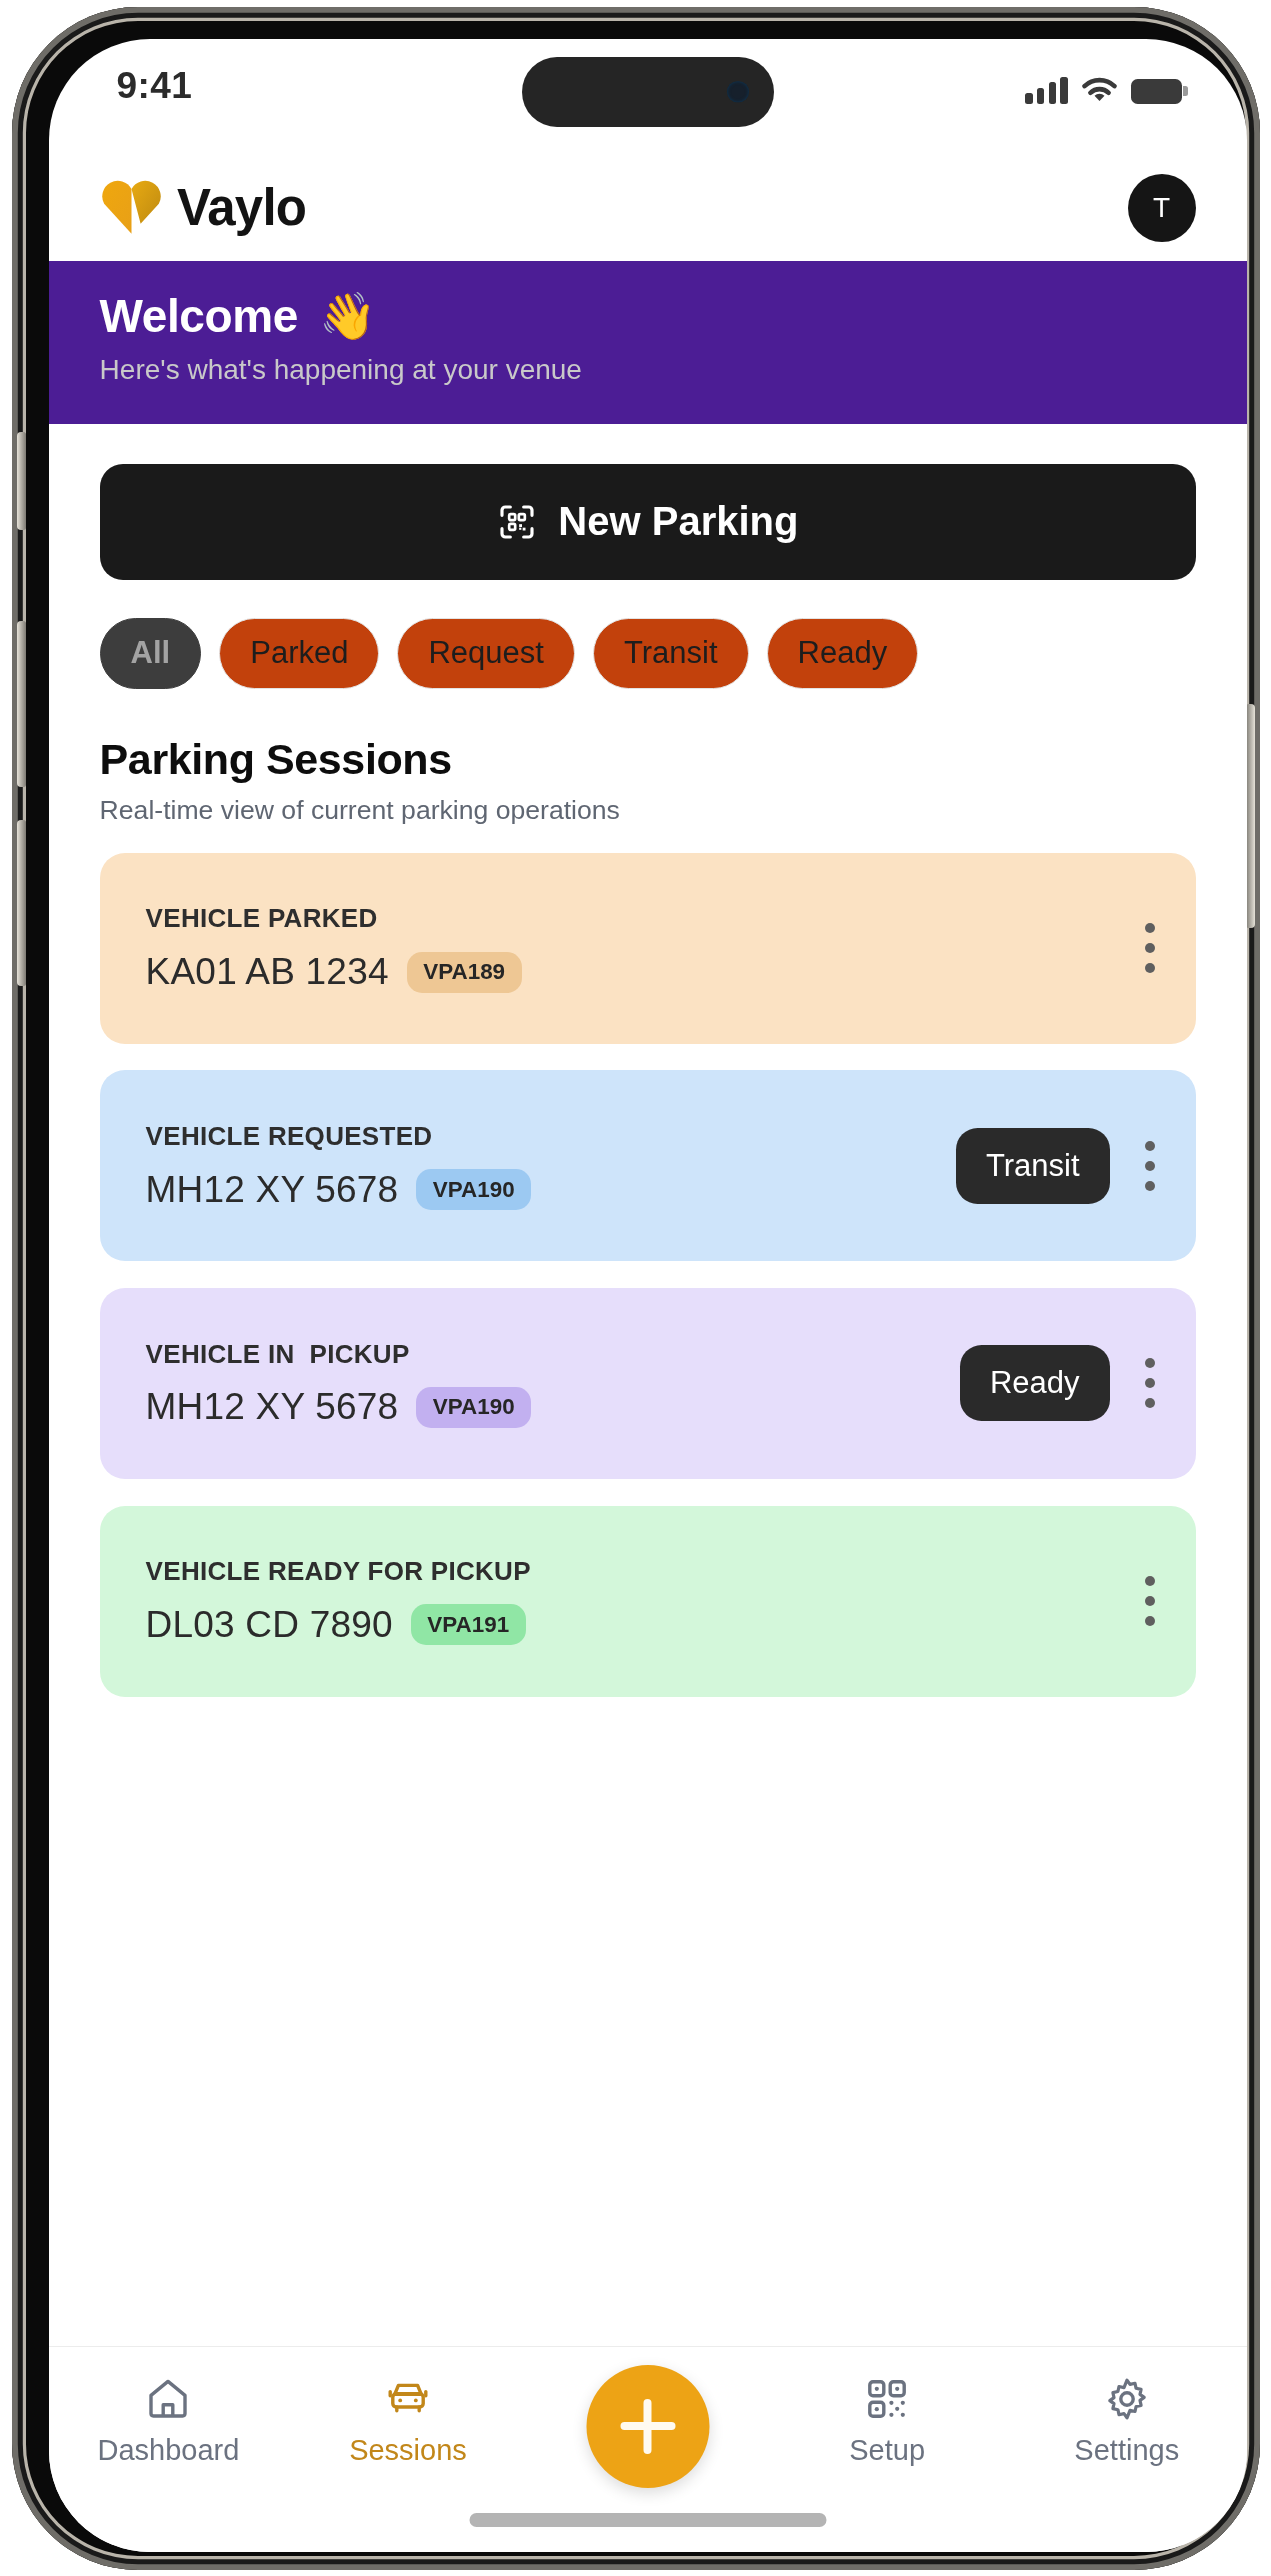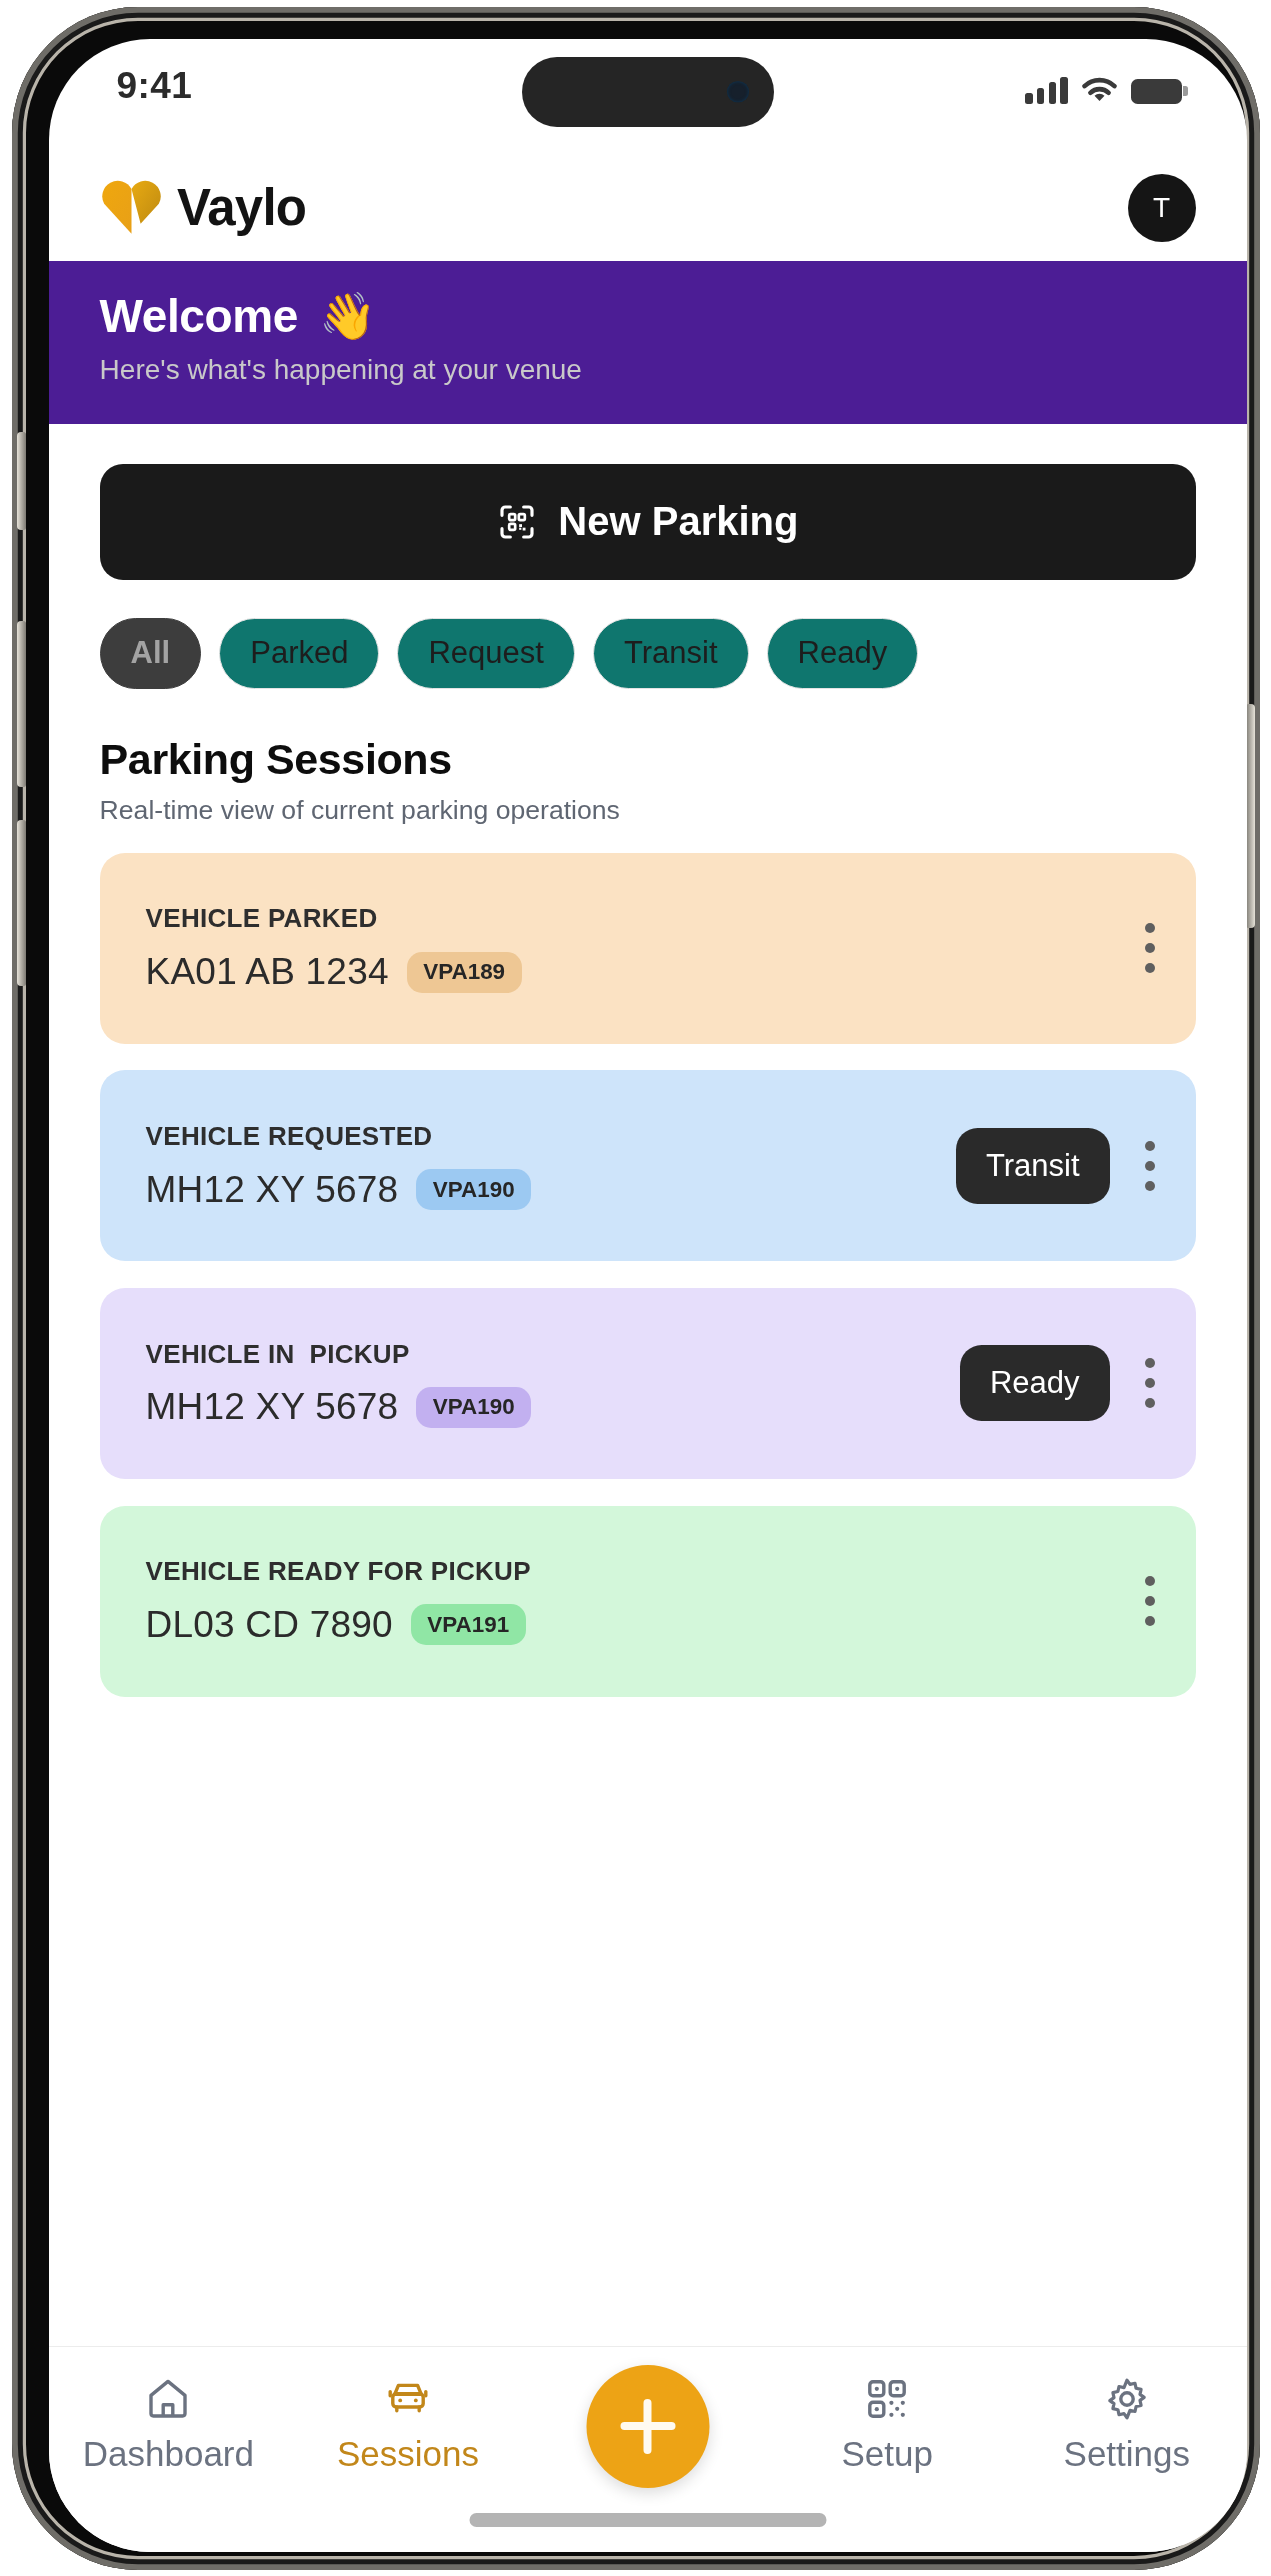--- a/index.html
+++ b/index.html
@@ -201,21 +201,21 @@
   .chips {
     margin-top: 38px;
     display: flex;
     gap: 18px;
     align-items: center;
   }
   .chip {
     height: 71px;
     padding: 0 30px;
     border-radius: 40px;
-    background: #0f766e;
+    background: #c2410c;
     border: 1.7px solid #e3e3e3;
     color: #1d1d1d;
     font-size: 31px;
     font-family: "Liberation Sans", sans-serif;
     display: flex; align-items: center; justify-content: center;
     cursor: pointer;
     white-space: nowrap;
   }
   .chip.active {
     background: #3d3d3d;
@@ -306,21 +306,21 @@
     padding-top: 28px;
   }
   .tab {
     flex: 1;
     display: flex;
     flex-direction: column;
     align-items: center;
     gap: 11.6px;
     cursor: pointer;
   }
-  .tab-label { font-size: 35px; color: #6b7280; }
+  .tab-label { font-size: 29px; color: #6b7280; }
   .tab.active .tab-label { color: #c2871a; }
   .tab.spacer { pointer-events: none; }
 
   .fab {
     position: absolute;
     left: 50%;
     transform: translateX(-50%);
     top: 18px;
     width: 123px;
     height: 123px;

